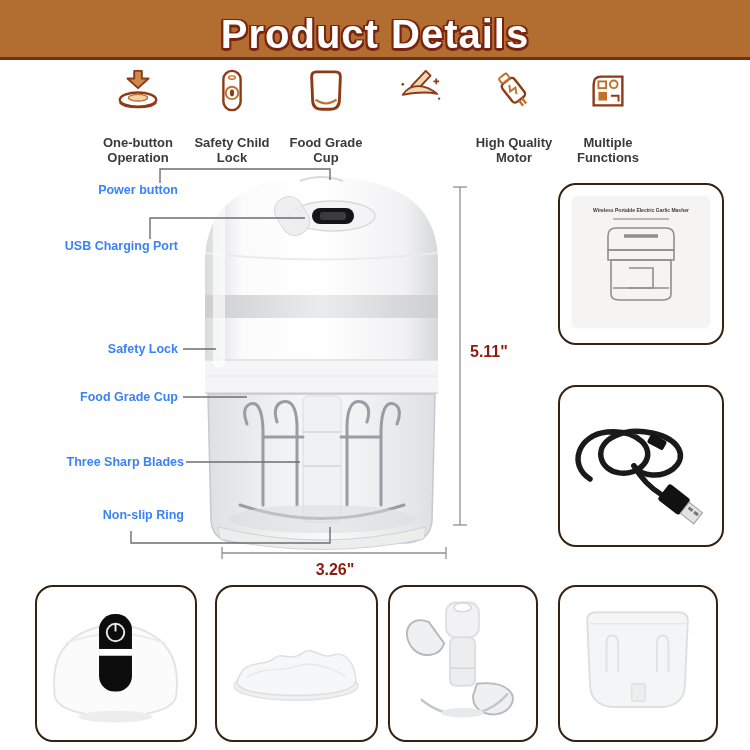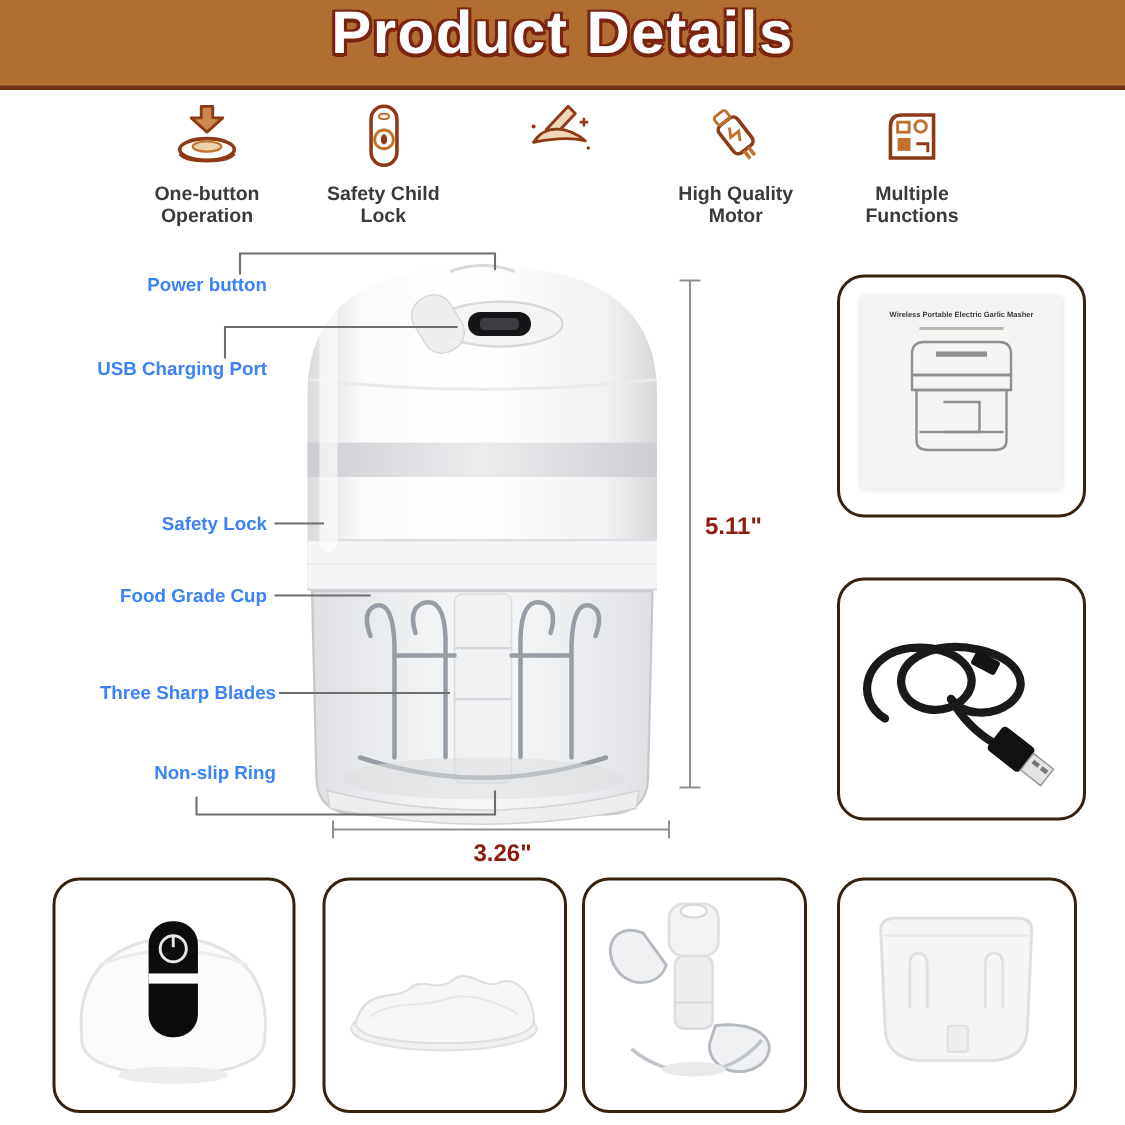--- a/index.html
+++ b/index.html
@@ -4,37 +4,37 @@
 <style>
   html,body { margin:0; padding:0; background:#ffffff; }
   #page {
     position:relative; width:750px; height:750px; overflow:hidden;
     background:#ffffff; font-family:"Liberation Sans", sans-serif;
   }
   
   #banner {
     position:absolute; left:0; top:0; width:750px; height:57px;
     background:#b26d31; border-bottom:3px solid #6f3214;
-    display:flex; align-items:flex-start; justify-content:center;
+    display:flex; align-items:flex-end; justify-content:center;
   }
   #banner .title {
     color:#ffffff; font-size:40px; font-weight:bold; letter-spacing:1px;
     text-shadow:-2px -1px 0 #7a2410, 2px -1px 0 #7a2410, -2px 2px 0 #7a2410,
                  2px 2px 0 #7a2410, 0 3px 0 #7a2410;
   }
   
   #features {
     position:absolute; left:92px; top:68px; width:562px; height:90px;
     display:flex; justify-content:space-between;
   }
   .feature { width:92px; text-align:center; }
   .feature .ficon { display:block; height:50px; }
   .feature .ficon svg { display:block; margin:0 auto; }
   .feature .flabel {
-    margin-top:4px; font-size:13px; font-weight:bold; color:#3a3a3a; line-height:1.15;text-align:center;
+    margin-top:18px; font-size:13px; font-weight:bold; color:#3a3a3a; line-height:1.15;text-align:center;
   }
   
   .callout {
     position:absolute; font-size:12.5px; font-weight:bold; color:#3b82f6;
     white-space:nowrap; text-align:right;
   }
   .dim {
     position:absolute; font-size:16px; font-weight:bold; color:#8c1c0e; white-space:nowrap;
   }
   
@@ -82,20 +82,29 @@
         <svg width="46" height="46" viewBox="0 0 48 48">
           <rect x="15" y="3" width="18" height="41" rx="9" fill="none" stroke="#8e3a16" stroke-width="2.5"></rect>
           <ellipse cx="24" cy="10" rx="3.5" ry="1.8" fill="none" stroke="#c2702c" stroke-width="1.5"></ellipse>
           <circle cx="24" cy="26" r="6.5" fill="none" stroke="#c2702c" stroke-width="2"></circle>
           <ellipse cx="24" cy="26" rx="2.2" ry="3.5" fill="#8e3a16"></ellipse>
         </svg>
       </span>
       <div class="flabel"><span>Safety Child</span><br><span>Lock</span></div>
     </div>
 
+    <div class="feature">
+      <span class="ficon">
+        <svg width="46" height="46" viewBox="0 0 48 48">
+          <path d="M9,9 Q9,4 14,4 H34 Q39,4 39,9 L38,33 Q38,43 28,43 H20 Q10,43 10,33 Z" fill="none" stroke="#8e3a16" stroke-width="3"></path>
+          <path d="M13,33 Q24,41 35,33" fill="none" stroke="#c2702c" stroke-width="2"></path>
+        </svg>
+      </span>
+      <div class="flabel"><span>Food Grade</span><br><span>Cup</span></div>
+    </div>
 
     <div class="feature">
       <span class="ficon">
         <svg width="46" height="46" viewBox="0 0 48 48">
           <path d="M30,3 l5,5 L20,24 l-5,-5 Z" fill="#f0d7b8" stroke="#8e3a16" stroke-width="2" stroke-linejoin="round"></path>
           <path d="M6,28 C14,15 30,17 42,27 C30,24 16,26 6,28 Z" fill="#f0d7b8" stroke="#8e3a16" stroke-width="2" stroke-linejoin="round"></path>
           <path d="M41,11 v6 M38,14 h6" stroke="#8e3a16" stroke-width="1.8"></path>
           <circle cx="6" cy="17" r="1.4" fill="#8e3a16"></circle>
           <circle cx="44" cy="32" r="1.2" fill="#8e3a16"></circle>
         </svg>

